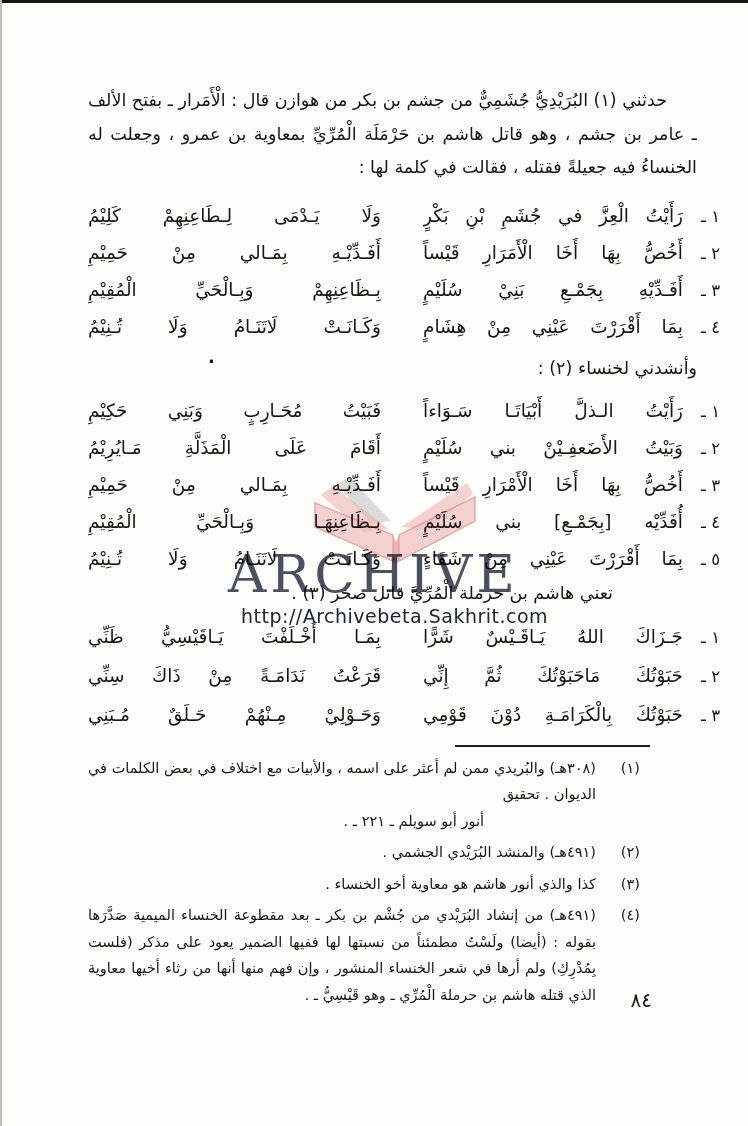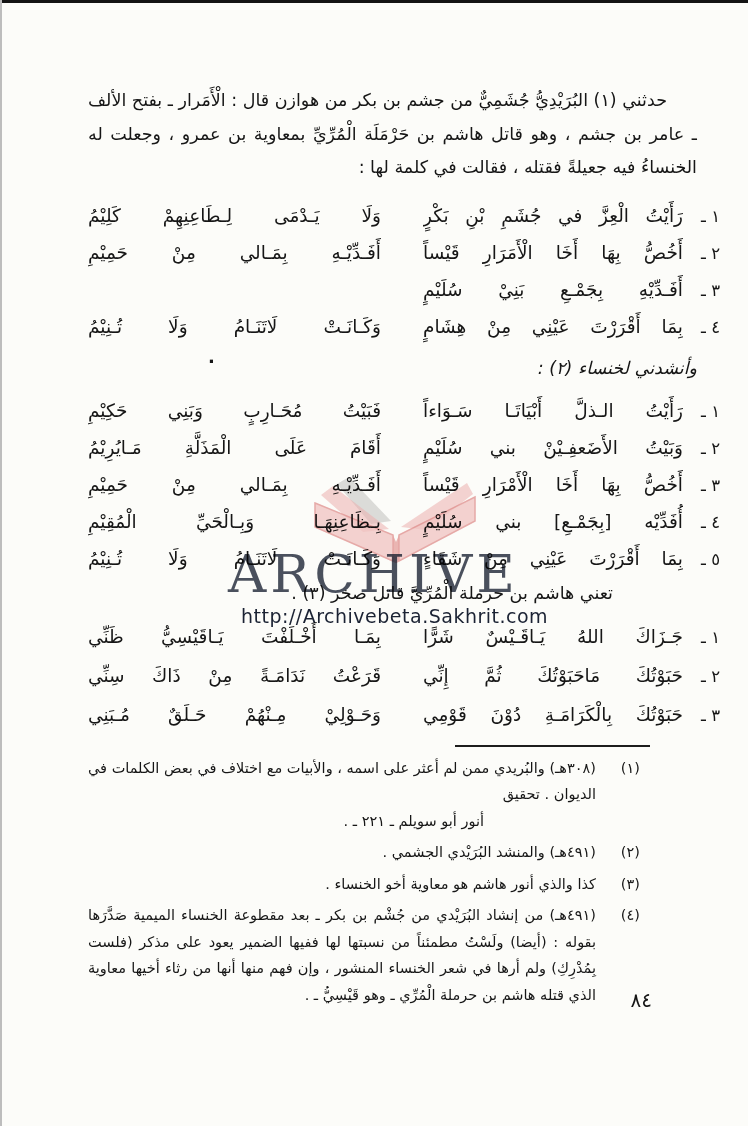--- a/index.html
+++ b/index.html
@@ -15,21 +15,21 @@
   .poem{margin:13px -23px 0 0;}
   .verse{display:flex;direction:rtl;align-items:baseline;line-height:36px;font-size:18.5px;}
   .poem3 .verse{line-height:38px;}
   .v-num{width:37px;flex:none;font-size:16.5px;}
   .hem{flex:none;text-align:justify;text-align-last:justify;white-space:nowrap;overflow:hidden;}
   .hem-r{width:260px;}
   .v-gap{width:42px;flex:none;}
   .hem-l{width:293px;}
 
   .heading{margin:0;font-size:17.5px;line-height:26px;}
-  .h-anshadani{margin-top:9px;font-style:italic;}
+  .h-anshadani{margin-top:9px;}
   .h-taani{margin-top:2px;padding-right:84px;}
   .h-aydan{margin-top:25px;padding-right:9px;}
   .poem2{margin-top:12px;}
   .poem3{margin-top:12px;}
 
   .fn-sep{height:2px;background:#1d1d1d;width:195px;margin:10px 47px 8px auto;}
   .footnotes{font-size:14.5px;line-height:26.5px;}
   .fn{display:flex;direction:rtl;padding-right:57px;margin-bottom:5px;}
   .fn-marker{width:44px;flex:none;}
   .fn-body{flex:1;}
@@ -67,20 +67,21 @@
         <div class="verse">
         <span class="v-num">٢ ـ</span>
         <span class="hem hem-r">أَخُصُّ بِهَا أَخَا الْأَمَرَارِ قَيْساً</span>
         <span class="v-gap"></span>
         <span class="hem hem-l">أَفَـدِّيْـهِ بِمَـالي مِنْ حَمِيْمِ</span>
       </div>
         <div class="verse">
         <span class="v-num">٣ ـ</span>
         <span class="hem hem-r">أَفَـدِّيْهِ بِجَمْـعِ بَنِيْ سُلَيْمٍ</span>
         <span class="v-gap"></span>
+        <span class="hem hem-l">بِـظَاعِنِهِمْ وَبِـالْحَيِّ الْمُقِيْمِ</span>
       </div>
         <div class="verse">
         <span class="v-num">٤ ـ</span>
         <span class="hem hem-r">بِمَا أَقْرَرْتَ عَيْنِي مِنْ هِشَامٍ</span>
         <span class="v-gap"></span>
         <span class="hem hem-l">وَكَـانَـتْ لَاتَنَـامُ وَلَا تُـنِيْمُ</span>
       </div>
       </div>
 
     <p class="heading h-anshadani">وأنشدني لخنساء (٢) :</p>

